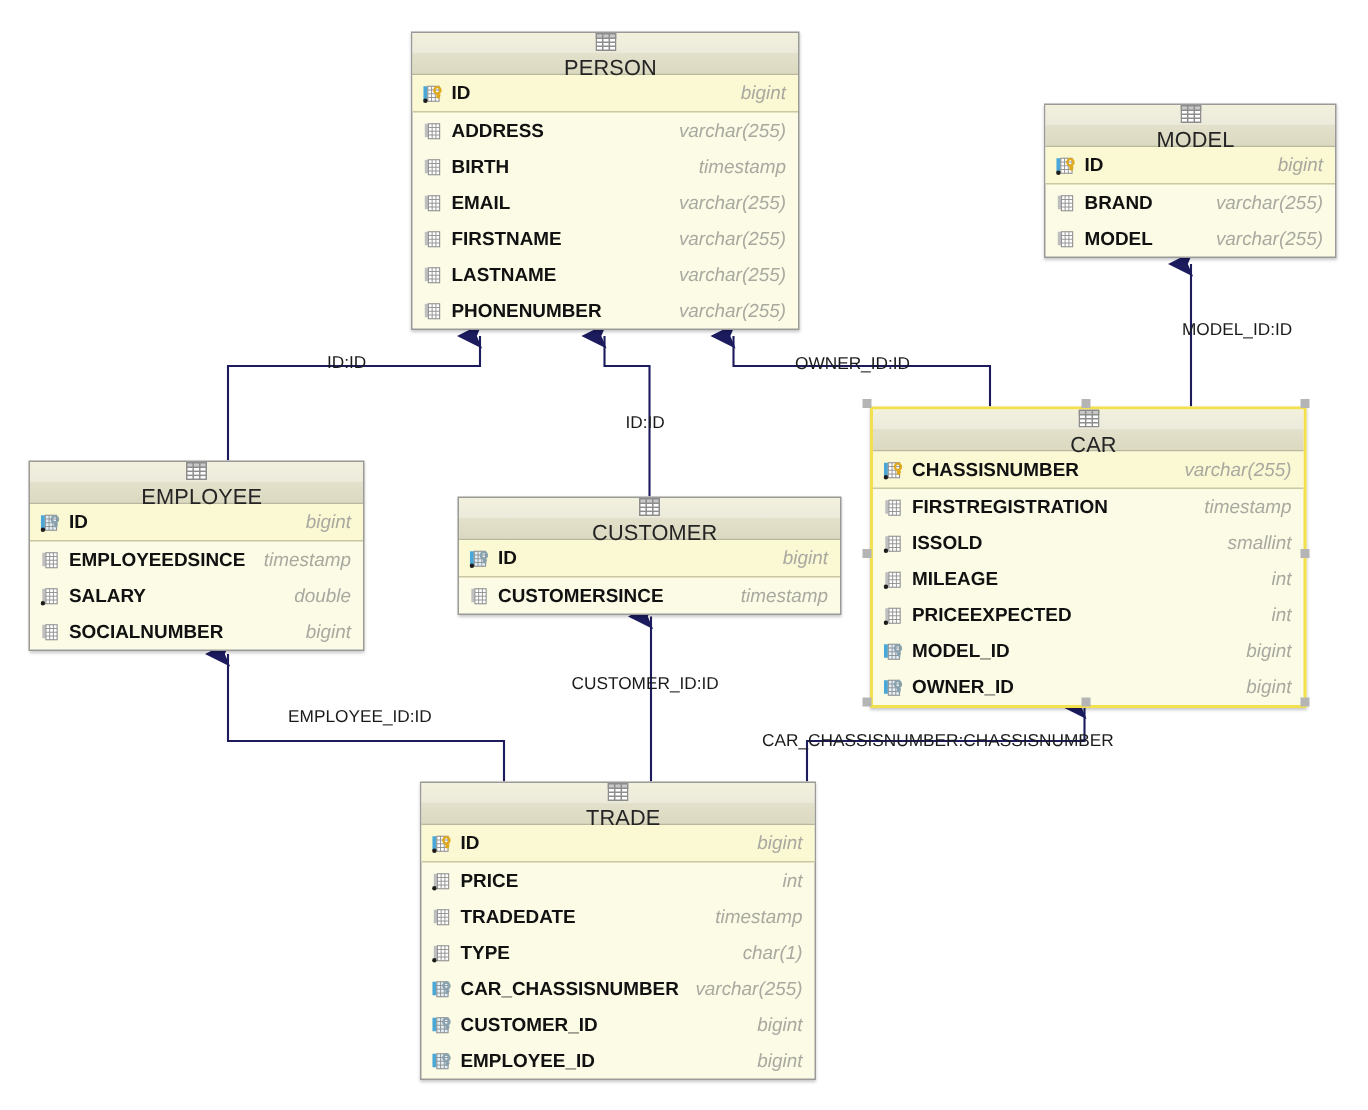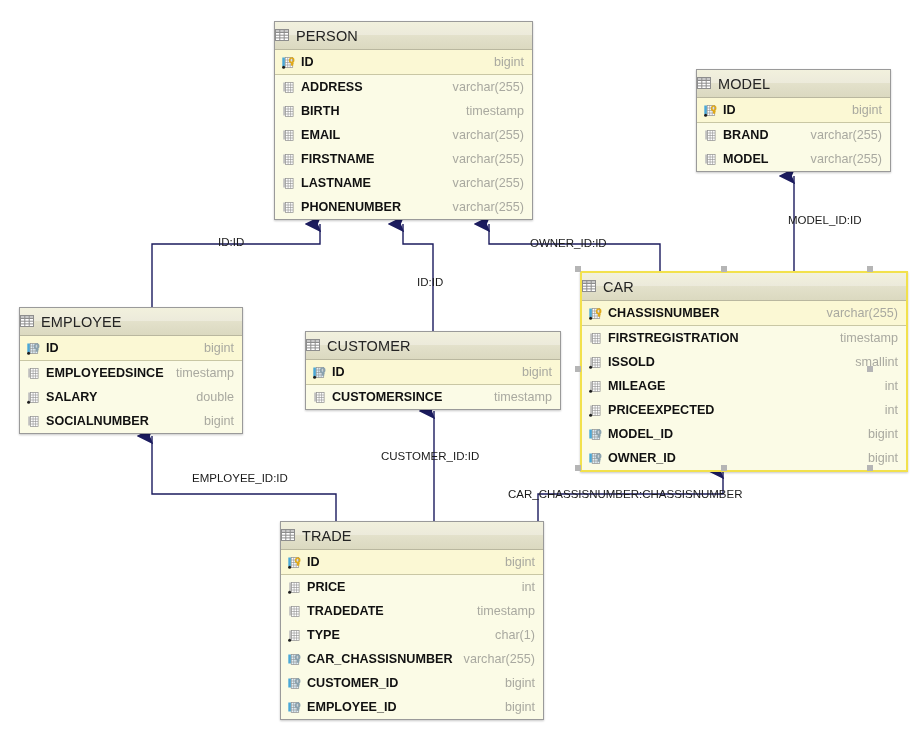--- a/index.html
+++ b/index.html
@@ -18,39 +18,40 @@
     position:absolute;
     box-sizing:border-box;
     background:#fbfbe6;
     border:1px solid #9a9a9a;
     box-shadow:0 1px 2px rgba(0,0,0,.22);
   }
   .node.selected{border:2px solid #f2e14c;}
   .node-header{
     height:27px;
     display:flex;align-items:center;
-    padding:0 0;
+    padding:0 24px;
     background:linear-gradient(to bottom,#f2f1dd 0%,#eceadb 48%,#e3e1cb 49%,#dbd9c0 100%);
     border-bottom:1px solid #b9b79f;
     font-size:14.5px;
     color:#242424;
     letter-spacing:.1px;
+    flex-direction:column;
   }
   .node-title{margin-left:7px;}
   .rows{padding:0;}
   .row{
     height:24px;
     display:flex;align-items:center;
     padding:0 8px 0 7px;
     font-size:12.6px;
     color:#111;
   }
   .row.pk-row{background:#fbf8d4;border-bottom:1px solid #c9c7a4;}
   .row .col-name{font-weight:bold;margin-left:6px;white-space:nowrap;text-align:center;}
-  .row .col-type{margin-left:auto;color:#a9a9a0;font-weight:normal;}
+  .row .col-type{margin-left:auto;color:#a9a9a0;font-weight:normal;font-style:italic;}
 
   
   .ficon{width:13px;height:13px;flex:0 0 13px;position:relative;display:block;}
   .ficon svg{display:block;}
 
   
   .theader-icon{width:14px;height:12px;flex:0 0 14px;}
 
   
   .elabel{
@@ -404,21 +405,21 @@
     <line x1="3.6" y1="4" x2="11.1" y2="4" stroke="#8d8d8d" stroke-width=".6"></line>
     <line x1="3.6" y1="6.5" x2="11.1" y2="6.5" stroke="#8d8d8d" stroke-width=".6"></line>
     <line x1="3.6" y1="9" x2="11.1" y2="9" stroke="#8d8d8d" stroke-width=".6"></line>
               </svg>
             </span>
             <span class="col-name">CUSTOMERSINCE</span>
             <span class="col-type">timestamp</span>
           </div>
         </div>
       </div>
-      <div class="node selected" style="left: 580px; top: 271px; width: 328px;">
+      <div class="node selected" style="left: 580px; top: 271px; width: 291px;">
         <div class="node-header">
           <span><svg class="theader-icon" width="14" height="12" viewBox="0 0 14 12">
     <rect x="0.5" y="0.5" width="13" height="11" fill="#ffffff" stroke="#8d8d8d" stroke-width="1"></rect>
     <rect x="0.5" y="0.5" width="13" height="3" fill="#c8c8c8" stroke="#8d8d8d" stroke-width="1"></rect>
     <line x1="4.8" y1="0.5" x2="4.8" y2="11.5" stroke="#8d8d8d"></line>
     <line x1="9.2" y1="0.5" x2="9.2" y2="11.5" stroke="#8d8d8d"></line>
     <line x1="0.5" y1="6.2" x2="13.5" y2="6.2" stroke="#8d8d8d"></line>
     <line x1="0.5" y1="8.9" x2="13.5" y2="8.9" stroke="#8d8d8d"></line>
   </svg></span>
           <span class="node-title">CAR</span>

